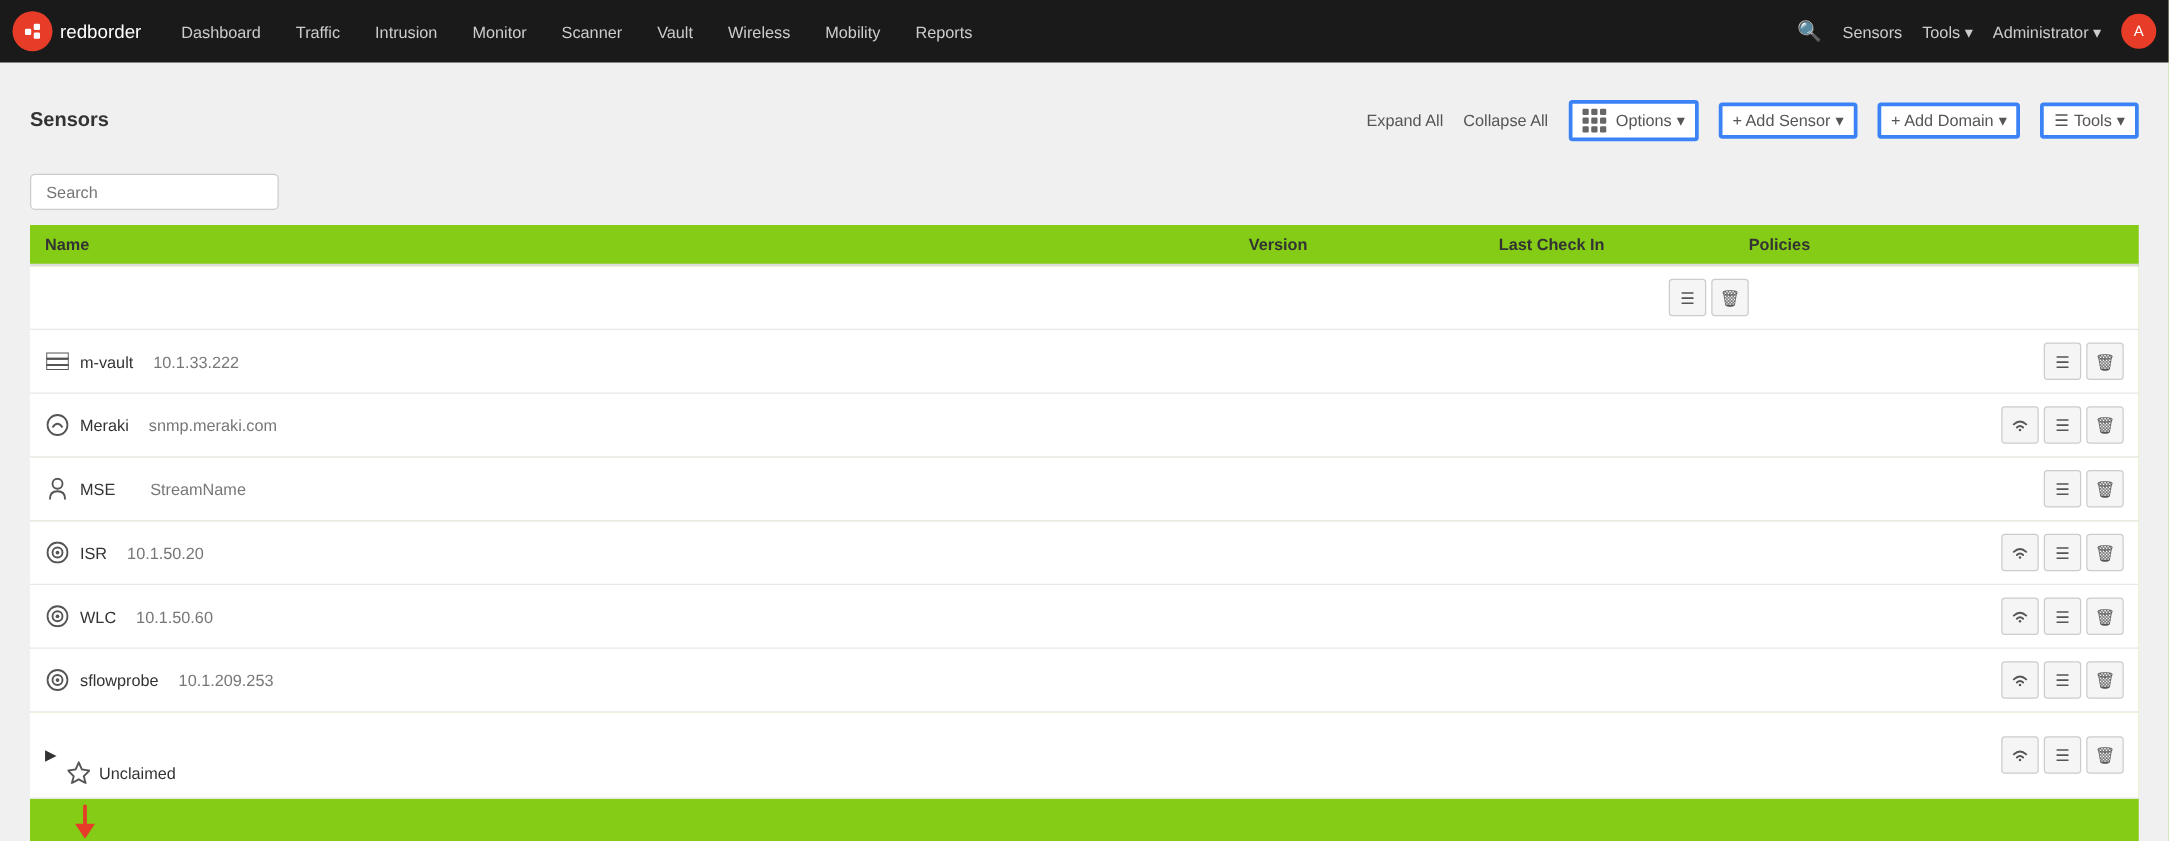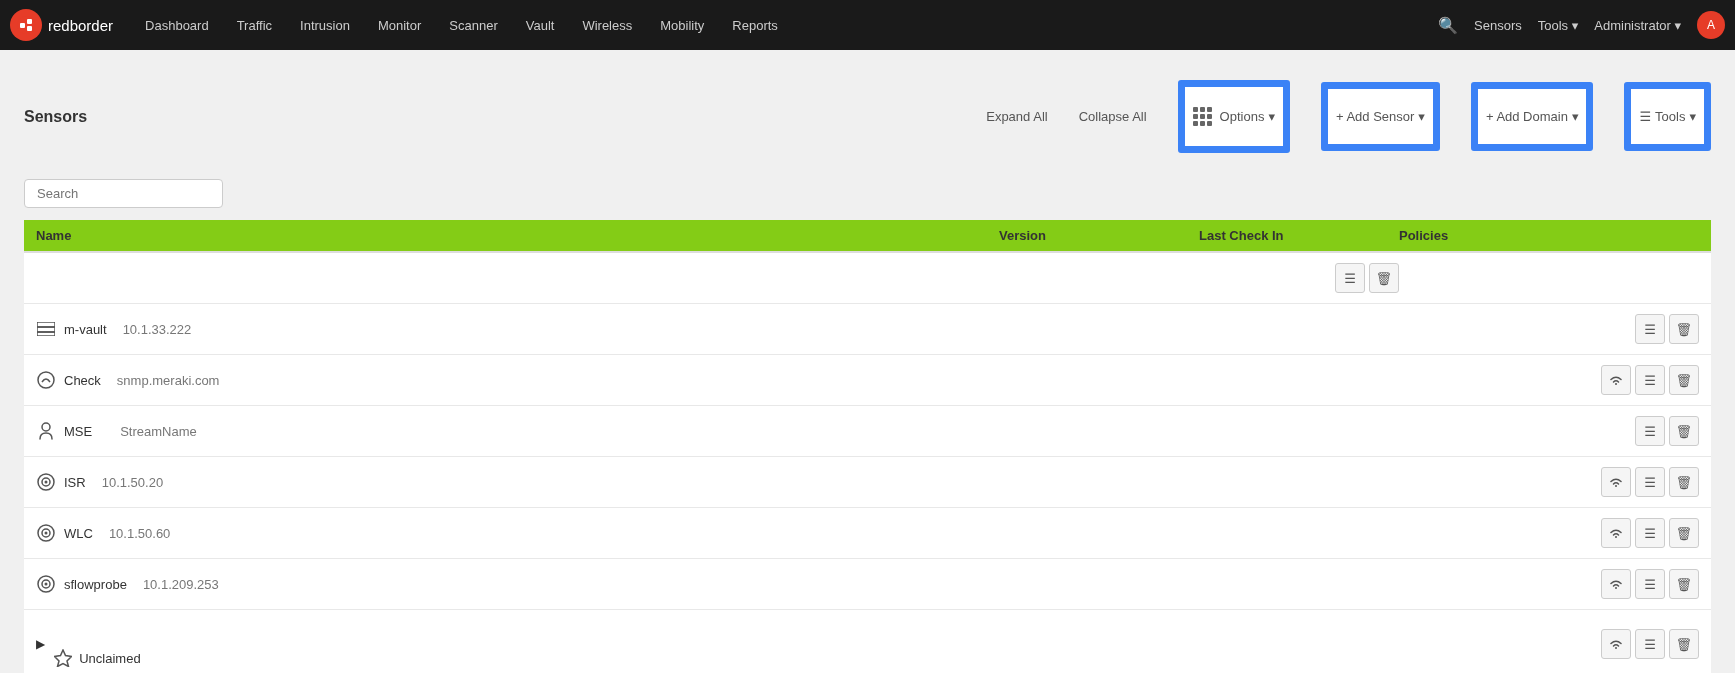--- a/index.html
+++ b/index.html
@@ -92,38 +92,38 @@
       padding: 10px 0;
     }
     .sensors-title {
       font-size: 16px;
       font-weight: bold;
       color: #333;
     }
     .sensors-actions {
       display: flex;
       align-items: center;
-      gap: 31px;
+      gap: 16px;
       text-align: center;
     }
     .action-link {
       color: #555;
       font-size: 13px;
       cursor: pointer;
       text-decoration: none;
     }
     .action-btn {
       display: flex;
       align-items: center;
       gap: 4px;
       color: #555;
       font-size: 13px;
       cursor: pointer;
-      padding: 20px 8px;
-      border: 7px solid #3b82f6;
+      padding: 4px 8px;
+      border: 3px solid #3b82f6;
       border-radius: 3px;
       background: #fff;
     }
 
     
     .search-container {
       margin-bottom: 12px;
     }
     .search-input {
       width: 199px;
@@ -374,21 +374,21 @@
     </div>
 
     <div class="table-row">
       <div class="row-name">
         <span class="row-icon">
           <svg width="18" height="18" viewBox="0 0 18 18">
               <circle cx="9" cy="9" r="8" fill="none" stroke="#555" stroke-width="1.5"></circle>
               <path d="M5 11 Q9 5 13 11" fill="none" stroke="#555" stroke-width="1.5"></path>
             </svg>
         </span>
-        <span>Check</span>
+        <span>Meraki</span>
         <span style="color:#777; margin-left:8px;">snmp.meraki.com</span>
       </div>
       <div></div>
       <div></div>
       <div class="row-actions">
         <div class="icon-btn">
           <svg width="14" height="11" viewBox="0 0 14 11">
               <path d="M7 9 L7 9" stroke="#555" stroke-width="2" stroke-linecap="round"></path>
               <path d="M4.5 7 Q7 4.5 9.5 7" fill="none" stroke="#555" stroke-width="1.5" stroke-linecap="round"></path>
               <path d="M2 4.5 Q7 0 12 4.5" fill="none" stroke="#555" stroke-width="1.5" stroke-linecap="round"></path>

